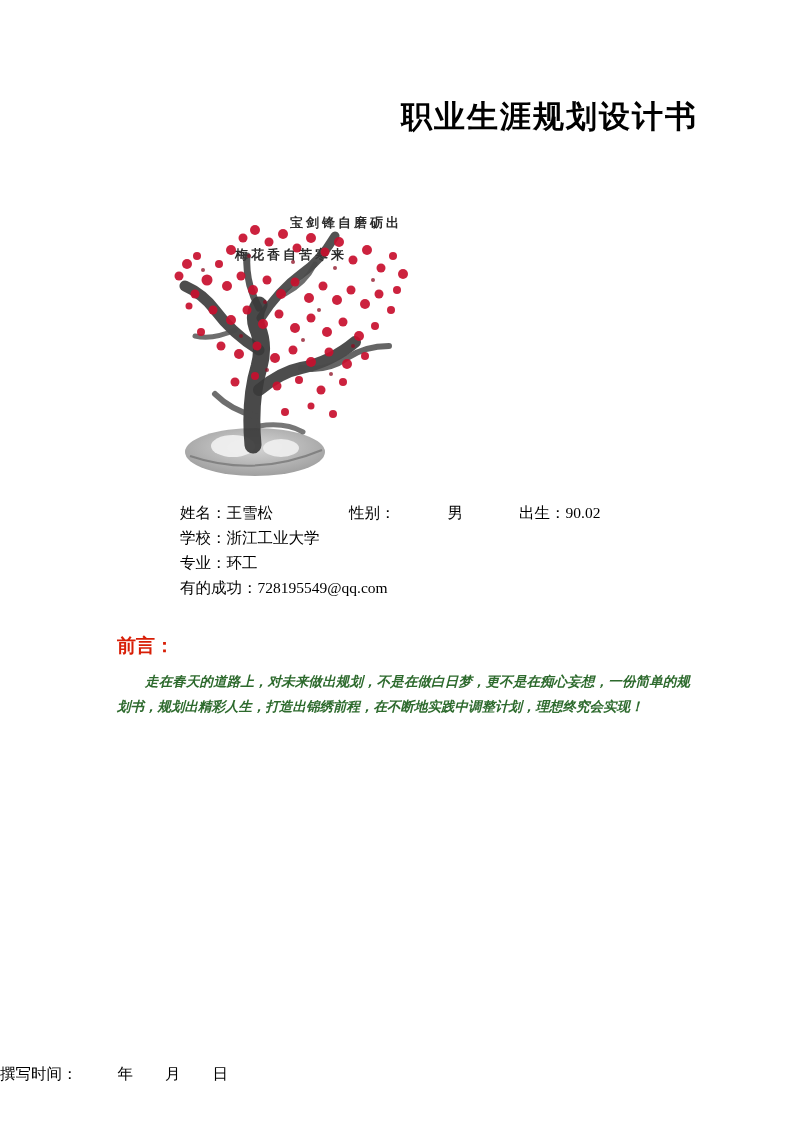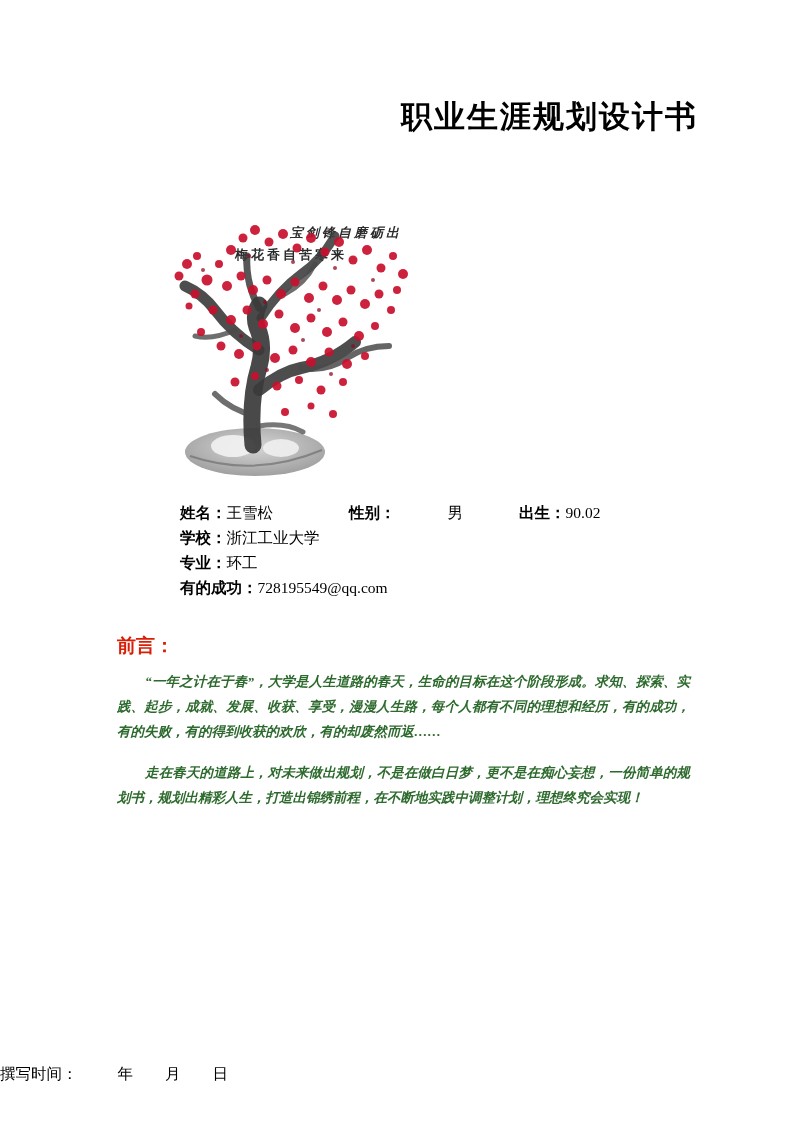--- a/index.html
+++ b/index.html
@@ -48,32 +48,32 @@
   }
   .calligraphy {
     position: absolute;
     font-family: "DejaVu Sans", "Liberation Sans", sans-serif;
     color: #2b2b2b;
     font-weight: bold;
     letter-spacing: 3px;
     font-size: 13px;
     white-space: nowrap;
   }
-  .calligraphy.line1 { left: 195px; top: 34px; font-style: italic; }
+  .calligraphy.line1 { left: 195px; top: 24px; }
   .calligraphy.line2 { left: 140px; top: 56px; }
 
   
   .info-block {
     margin-top: 10px;
     margin-left: 85px;
     font-size: 15.5px;
     line-height: 25px;
   }
   .info-row { white-space: nowrap; }
-  .info-row .lbl { display: inline; font-weight: bold; }
+  .info-row .lbl { display: inline; }
   .info-row .val { display: inline; }
   .sp-gender { display: inline-block; width: 76px; }
   .sp-birth  { display: inline-block; width: 56px; }
   .sp-gval   { display: inline-block; width: 52px; }
 
   
   .preface-heading {
     margin-top: 33px;
     margin-left: 22px;
     color: #d81e06;
@@ -243,21 +243,20 @@
       <span class="lbl">专业：</span><span class="val">环工</span>
     </div>
     <div class="info-row">
       <span class="lbl">有的成功：</span><span class="val">728195549@qq.com</span>
     </div>
   </div>
 
   <div class="preface-heading">前言：</div>
 
   <div class="preface-body">
-    <p>“一年之计在于春”，大学是人生道路的春天，生命的目标在这个阶段形成。求知、探索、实践、起步，成就、发展、收获、享受，漫漫人生路，每个人都有不同的理想和经历，有的成功，有的失败，有的得到收获的欢欣，有的却废然而返……</p>
     <p>走在春天的道路上，对未来做出规划，不是在做白日梦，更不是在痴心妄想，一份简单的规划书，规划出精彩人生，打造出锦绣前程，在不断地实践中调整计划，理想终究会实现！</p>
   </div>
 
   <div class="footer-line">
     <span>撰写时间：</span><span class="gap-y"></span><span>年</span><span class="gap-m"></span><span>月</span><span class="gap-d"></span><span>日</span>
   </div>
 
 </div>
 
 </body></html>

